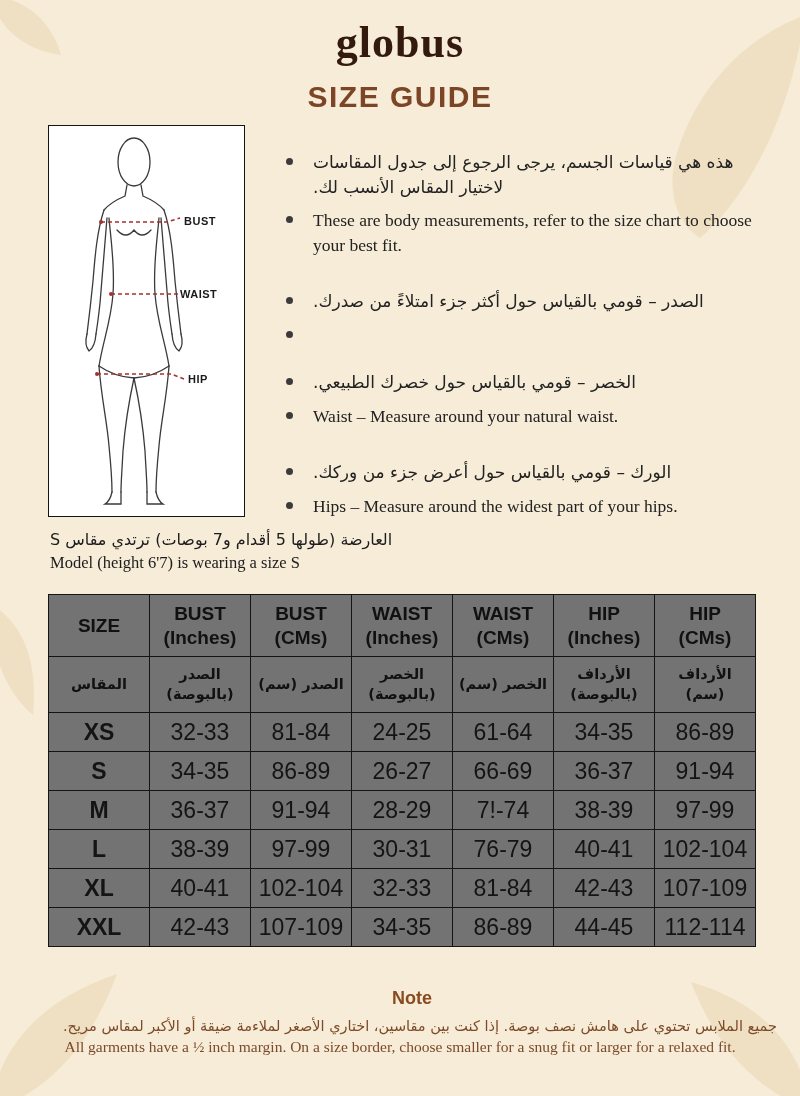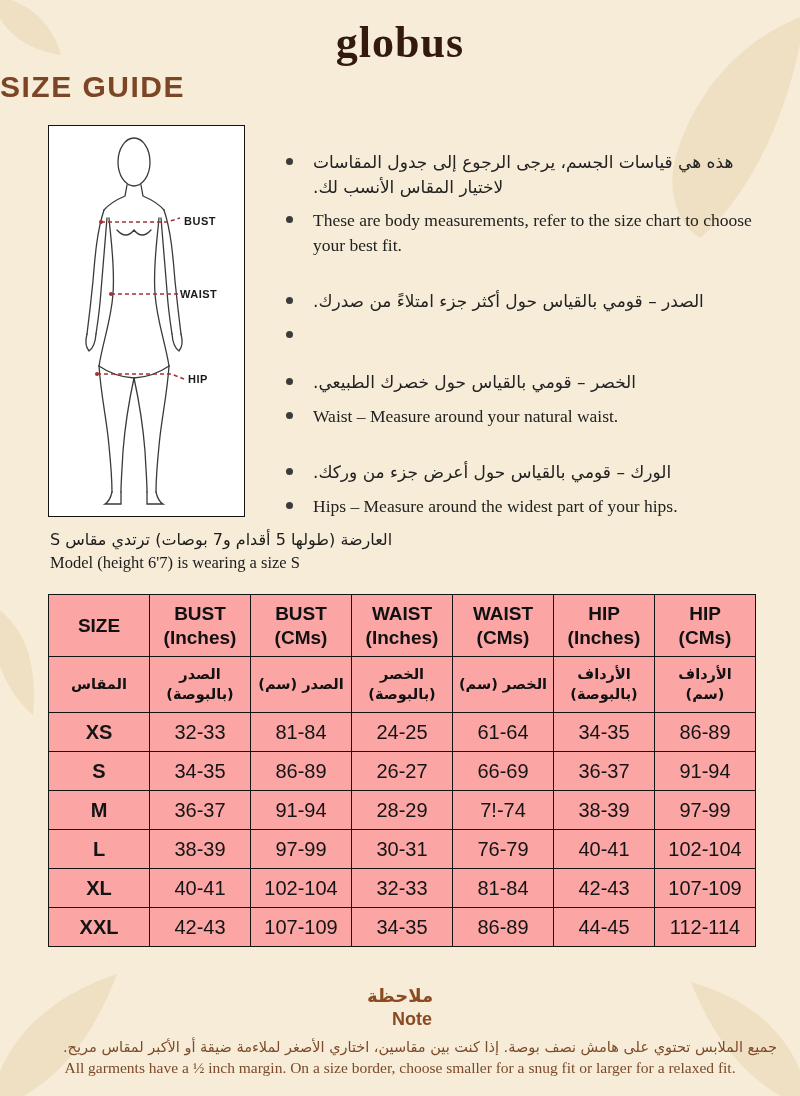--- a/index.html
+++ b/index.html
@@ -13,21 +13,21 @@
   .decor { position:absolute; z-index:0; }
   .decor path { fill:#ecdcbc; opacity:.75; }
   .content { position:relative; z-index:1; }
 
   .logo {
     text-align:center; padding-top:17px;
     font-family:"Liberation Serif", serif;
     font-weight:700; font-size:44px; color:#33190e; letter-spacing:1px;
   }
   .page-title {
-    margin-top:2px;
+    text-align:center; margin-top:12px;
     font-family:"Liberation Sans", sans-serif;
     font-weight:700; font-size:30px; color:#7c4526; letter-spacing:1.5px;
   }
 
   .diagram-box {
     position:absolute; left:48px; top:125px; width:197px; height:392px;
     background:#ffffff; border:1.5px solid #141414; box-sizing:border-box;
   }
   .figure-stroke { stroke:#3a3a3a; fill:none; stroke-width:1.3; stroke-linecap:round; }
   .measure-line { stroke:#a53030; stroke-width:1.6; stroke-dasharray:4 3; fill:none; }
@@ -39,29 +39,29 @@
   .dot { width:7px; height:7px; border-radius:50%; background:#3b3b3b; flex:none; margin-top:8px; }
   .ar-text { direction:rtl; text-align:left; font-size:17px; line-height:1.45; margin:0; color:#222; }
   .en-text { font-family:"Liberation Serif", serif; font-size:17.5px; line-height:1.4; margin:0; color:#222; }
 
   .model-note { position:absolute; left:50px; top:530px; }
   .model-ar { direction:rtl; text-align:center; font-size:16px; color:#1c1c1c; margin:0; }
   .model-en { font-family:"Liberation Serif", serif; font-size:16.5px; color:#1c1c1c; margin:4px 0 0 0; }
 
   .size-table {
     position:absolute; left:48px; top:594px; width:708px;
-    border-collapse:collapse; background:#fca5a5; table-layout:fixed;
+    border-collapse:collapse; background:#737373; table-layout:fixed;
   }
   .size-table th, .size-table td {
     border:1.5px solid #141414; text-align:center; vertical-align:middle;
     white-space:pre-line; padding:0 2px; box-sizing:border-box;
   }
   .hdr-en th { font-family:"Liberation Sans", sans-serif; font-weight:700; font-size:19px; height:62px; line-height:1.25; color:#111; }
   .hdr-ar th { direction:rtl; font-size:14.5px; font-weight:700; height:56px; line-height:1.35; color:#111; }
-  .size-table tbody td { font-family:"Liberation Sans", sans-serif; font-size:20px; height:39px; color:#141414;margin-top:36px; }
+  .size-table tbody td { font-family:"Liberation Sans", sans-serif; font-size:23px; height:39px; color:#141414;margin-top:36px; }
   .size-table tbody td.size-col { font-weight:700; }
 
   .note { position:absolute; left:0; top:985px; width:800px; text-align:center; }
   .note-title-ar { font-weight:700; font-size:18px; color:#8a4a22; margin:0; }
   .note-title-en { font-family:"Liberation Sans", sans-serif; font-weight:700; font-size:18px; color:#8a4a22; margin:3px 0 0 0;padding-left:24px; }
   .note-body-ar { direction:rtl; font-size:14.5px; color:#7c4a28; margin:9px 0 0 0;padding-left:40px; }
   .note-body-en { font-family:"Liberation Serif", serif; font-size:15.5px; color:#7c4a28; margin:4px 0 0 0; }
 </style>
 </head>
 <body>
@@ -253,19 +253,18 @@
         <td>107-109</td>
         <td>34-35</td>
         <td>86-89</td>
         <td>44-45</td>
         <td>112-114</td>
       </tr>
     </tbody>
   </table>
 
   <div class="note">
-    <p class="note-title-ar">ملاحظة</p>
     <p class="note-title-en">Note</p>
     <p class="note-body-ar">جميع الملابس تحتوي على هامش نصف بوصة. إذا كنت بين مقاسين، اختاري الأصغر لملاءمة ضيقة أو الأكبر لمقاس مريح.</p>
     <p class="note-body-en">All garments have a ½ inch margin. On a size border, choose smaller for a snug fit or larger for a relaxed fit.</p>
   </div>
 
 </div>
 
 </body></html>

